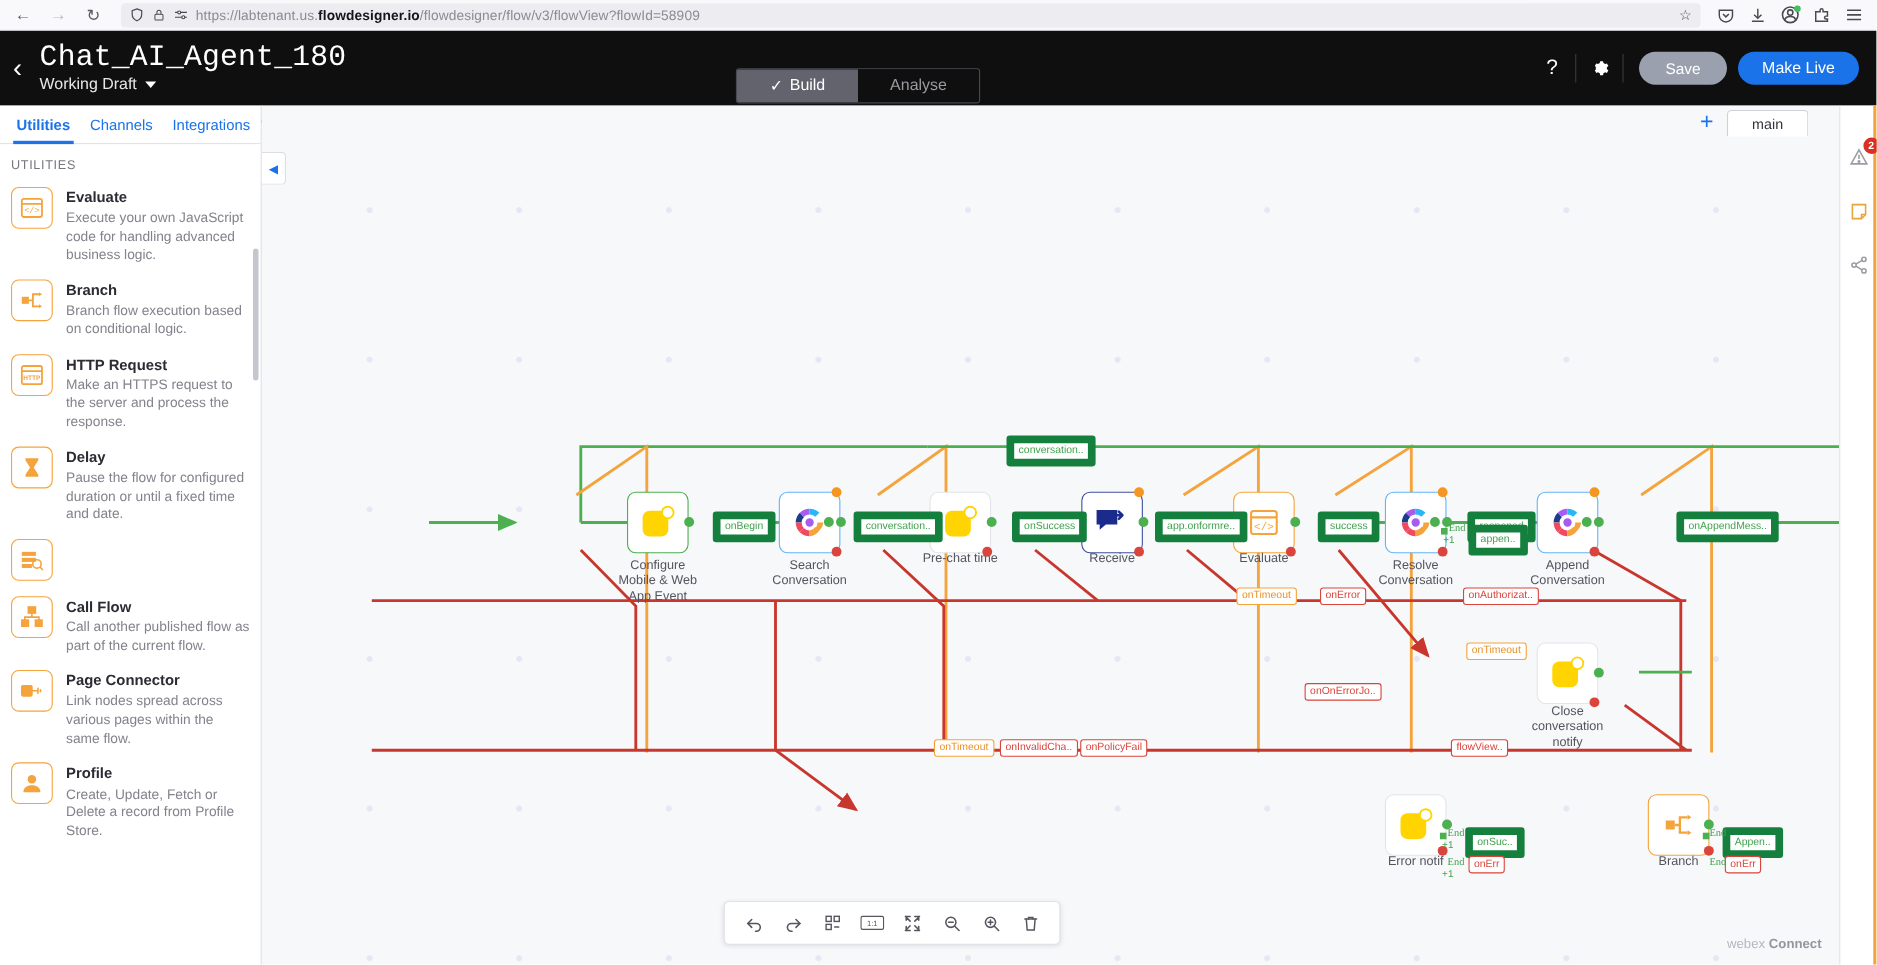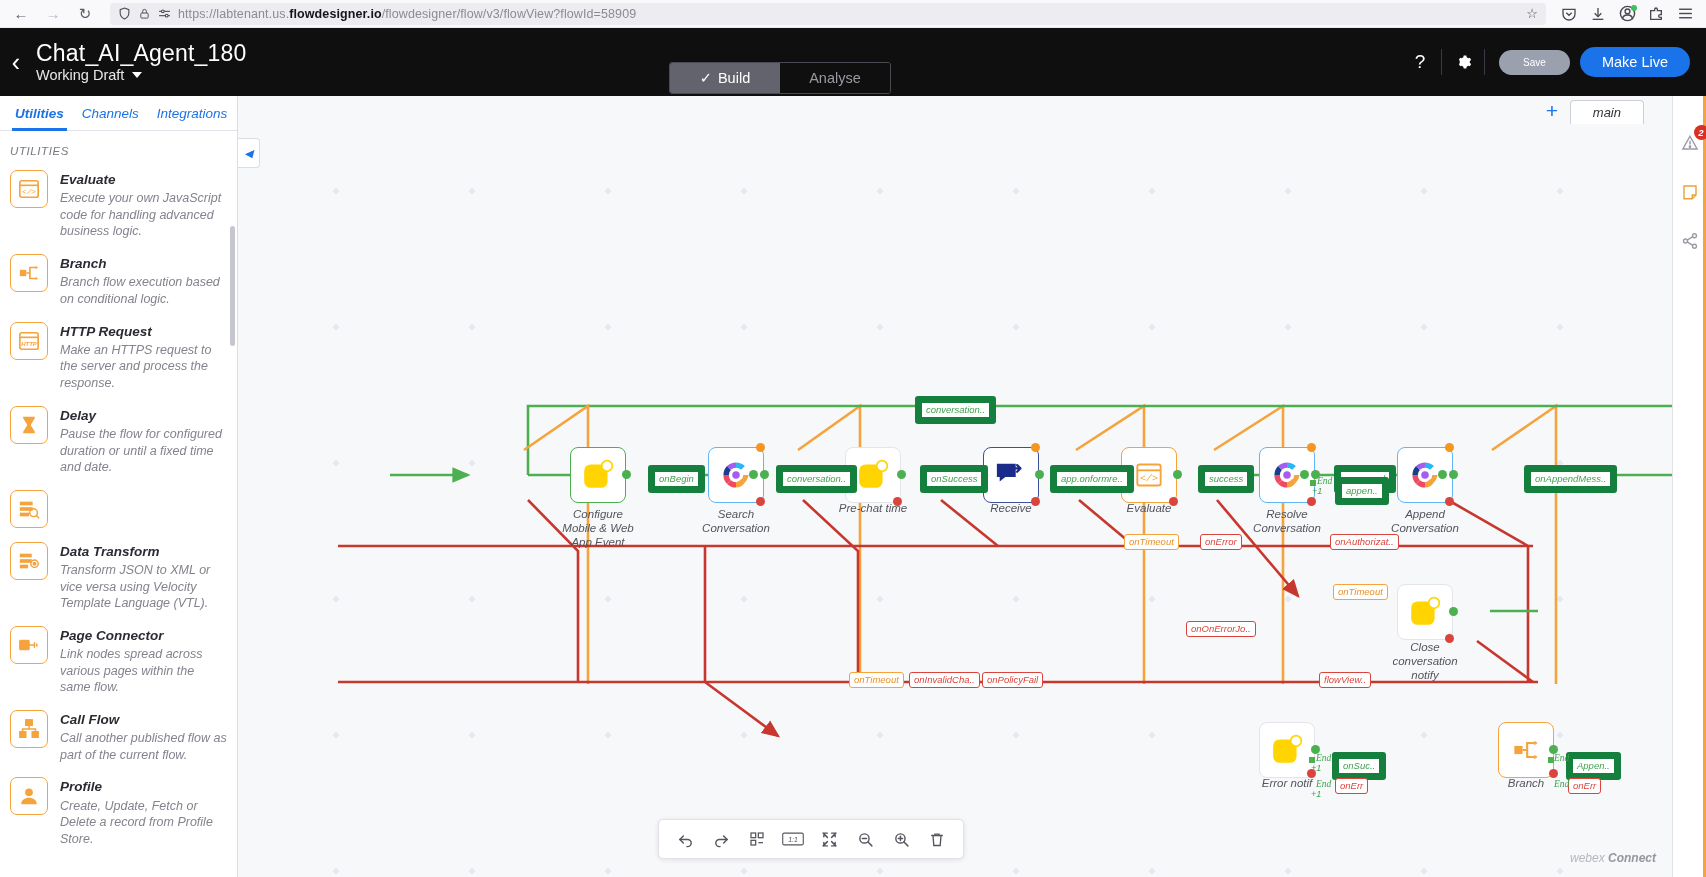--- a/index.html
+++ b/index.html
@@ -31,48 +31,48 @@
   .chrome-right { display: flex; align-items: center; gap: 3px; padding-right: 2px; }
   .chrome-icon { width: 26px; height: 24px; display:flex; align-items:center; justify-content:center; color:#4a4a52; position: relative; }
 
   
   .app-header {
     height: 68px; background: #0f0f0f; display: flex; align-items: center;
     position: relative; color: #fff;
   }
   .back-chevron { width: 32px; display:flex; align-items:center; justify-content:center; font-size: 25px; color:#fff; cursor:pointer; }
   .title-block { padding-left: 4px; }
-  .flow-title { font-size: 23px; font-weight: 400; letter-spacing: 0.2px; line-height: 1.05; }
+  .flow-title { font-size: 27px; font-weight: 400; letter-spacing: 0.2px; line-height: 1.05; font-family: Liberation Mono, monospace; }
   .flow-sub { font-size: 14.5px; color: #e8e8e8; display: flex; align-items: center; gap: 8px; margin-top: 2px; }
   .caret-down { width:0;height:0;border-left:5px solid transparent;border-right:5px solid transparent;border-top:6px solid #fff; }
 
   .seg-wrap {
     position: absolute; left: 669px; top: 50px; transform: translateY(-50%);
     display: flex; border: 1px solid #4a4a52; border-radius: 3px; overflow: hidden;
   }
   .seg {
     width: 110px; height: 30px; display:flex; align-items:center; justify-content:center;
     gap: 6px; font-size: 14.5px; color: #9a9aa3; background: #0f0f0f; cursor: pointer;
   }
   .seg.active { background: #63636e; color: #fff; }
 
   .header-right { position:absolute; right: 16px; top: 0; height:68px; display:flex; align-items:center; gap: 0; }
   .hdr-icon { width: 42px; height: 30px; display:flex; align-items:center; justify-content:center; color:#fff; font-size:19px; cursor:pointer; }
   .hdr-div { width:1px; height:26px; background:#3a3a42; }
   .btn-save {
     background: #9aa0ad; color: #fff; border-radius: 16px; padding: 7px 24px;
-    font-size: 10px; margin-left: 14px; cursor: pointer;
+    font-size: 14px; margin-left: 14px; cursor: pointer;
   }
   .btn-live {
     background: #1a73e8; color: #fff; border-radius: 16px; padding: 7px 22px;
     font-size: 14.5px; margin-left: 10px; cursor: pointer;
   }
 
   
-  .body-wrap { display: flex; height: 781px; position: relative; font-style: italic; }
+  .body-wrap { display: flex; height: 781px; position: relative; }
 
   
   .sidebar { width: 238px; background:#fff; border-right:1px solid #dcdce2; display:flex; flex-direction:column; position:relative; }
   .side-tabs { display:flex; align-items:center; height: 35px; border-bottom:1px solid #e2e2e8; padding-left: 6px; }
   .side-tab { font-size:13.5px; color:#1a73e8; padding: 0 9px; height:35px; line-height:35px; cursor:pointer; position:relative; }
   .side-tab.active { font-weight: 600; }
   .side-tab.active::after { content:''; position:absolute; left:6px; right:6px; bottom:0; height:2.5px; background:#1a73e8; }
   .side-search { margin-left:auto; padding-right:12px; color:#1a73e8; font-size:14px; cursor:pointer; }
   .side-head { font-size:11.5px; color:#777781; letter-spacing:.6px; padding: 14px 0 6px 10px; }
   .side-list { overflow:hidden; flex:1; padding-left: 8px; }
@@ -328,62 +328,47 @@
           <svg width="24" height="22" viewBox="0 0 24 24" fill="none" stroke="#f5a33c" stroke-width="1.6">
               <rect x="2" y="4" width="14" height="4" fill="#f5a33c" stroke="none"></rect>
               <rect x="2" y="10" width="14" height="4" fill="#f5a33c" stroke="none"></rect>
               <rect x="2" y="16" width="10" height="4" fill="#f5a33c" stroke="none"></rect>
               <circle cx="17" cy="16" r="4.2"></circle>
               <line x1="20" y1="19" x2="23" y2="22"></line>
             </svg>
         </div>
       </div>
 
-      <div class="side-item">
-        <div class="node-ico">
-          <svg width="24" height="22" viewBox="0 0 24 24" fill="none" stroke="#f5a33c" stroke-width="1.6">
-              <rect x="2" y="4" width="13" height="4" fill="#f5a33c" stroke="none"></rect>
-              <rect x="2" y="10" width="13" height="4" fill="#f5a33c" stroke="none"></rect>
-              <rect x="2" y="16" width="9" height="4" fill="#f5a33c" stroke="none"></rect>
-              <circle cx="18" cy="15" r="4"></circle>
-              <circle cx="18" cy="15" r="1.4" fill="#f5a33c"></circle>
-            </svg>
-        </div>
-        <div class="item-txt">
-          <div class="item-title">Data Transform</div>
-          <div class="item-desc">Transform JSON to XML or vice versa using Velocity Template Language (VTL).</div>
-        </div>
-      </div>
-
-      <div class="side-item">
-        <div class="node-ico">
-          <svg width="24" height="22" viewBox="0 0 24 24" fill="#f5a33c" stroke="#f5a33c" stroke-width="1.6">
-              <rect x="2" y="7" width="10" height="10" rx="1"></rect>
-              <path d="M12 12h6" fill="none"></path>
-              <path d="M18 9.5v5M20.5 11v2" fill="none" stroke-linecap="round"></path>
-            </svg>
-        </div>
-        <div class="item-txt">
-          <div class="item-title">Page Connector</div>
-          <div class="item-desc">Link nodes spread across various pages within the same flow.</div>
-        </div>
-      </div>
 
       <div class="side-item">
         <div class="node-ico">
           <svg width="24" height="22" viewBox="0 0 24 24" fill="#f5a33c" stroke="#f5a33c" stroke-width="1.6">
               <rect x="8.5" y="2" width="7" height="6"></rect>
               <rect x="2" y="15" width="6.5" height="6"></rect>
               <rect x="15.5" y="15" width="6.5" height="6"></rect>
               <path d="M12 8v4M5 15v-3h14v3" fill="none"></path>
             </svg>
         </div>
         <div class="item-txt">
           <div class="item-title">Call Flow</div>
           <div class="item-desc">Call another published flow as part of the current flow.</div>
+        </div>
+      </div>
+
+      <div class="side-item">
+        <div class="node-ico">
+          <svg width="24" height="22" viewBox="0 0 24 24" fill="#f5a33c" stroke="#f5a33c" stroke-width="1.6">
+              <rect x="2" y="7" width="10" height="10" rx="1"></rect>
+              <path d="M12 12h6" fill="none"></path>
+              <path d="M18 9.5v5M20.5 11v2" fill="none" stroke-linecap="round"></path>
+            </svg>
+        </div>
+        <div class="item-txt">
+          <div class="item-title">Page Connector</div>
+          <div class="item-desc">Link nodes spread across various pages within the same flow.</div>
         </div>
       </div>
 
       <div class="side-item">
         <div class="node-ico">
           <svg width="22" height="22" viewBox="0 0 24 24" fill="#f5a33c">
               <circle cx="12" cy="8" r="4.2"></circle>
               <path d="M3.5 21c0-4.6 3.8-7 8.5-7s8.5 2.4 8.5 7z"></path>
             </svg>
         </div>

